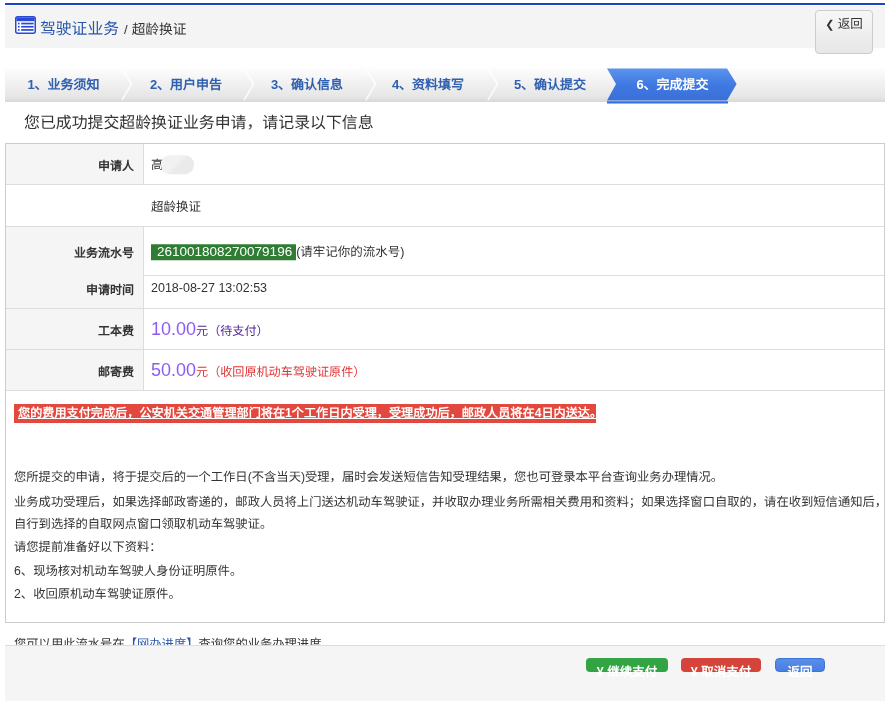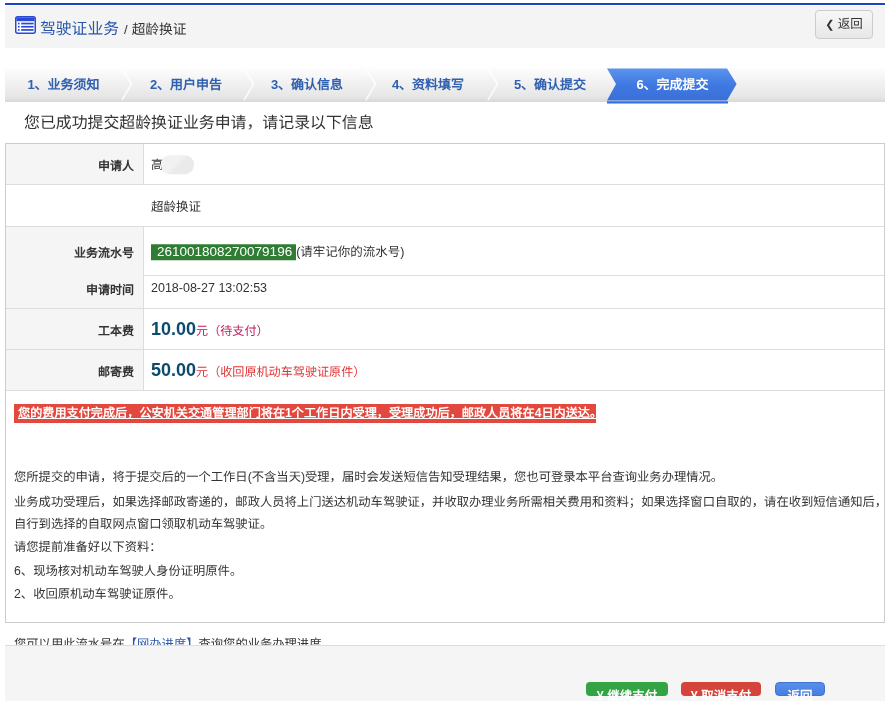--- a/index.html
+++ b/index.html
@@ -6,47 +6,47 @@
 html,body{margin:0;padding:0;}
 body{width:890px;height:702px;position:relative;background:#fff;
   font-family:"Liberation Sans",sans-serif;overflow:hidden;}
 .abs{position:absolute;}
 #topline{left:5px;top:2.5px;width:880px;height:2.6px;background:#1b45c5;}
 #header{left:5px;top:6px;width:880px;height:42px;background:#f4f4f4;}
 #hicon{left:15px;top:16px;}
 #htitle{left:40px;top:16px;font-size:15.8px;font-weight:500;color:#2b56ab;}
 #hsub{font-size:13.7px;font-weight:normal;color:#333;}
 #hslash{color:#333;font-weight:normal;font-size:13px;}
-#btnback{left:815px;top:10px;width:58px;height:29px;box-sizing:border-box;
+#btnback{left:815px;top:10px;width:58px;height:44px;box-sizing:border-box;
   border:1px solid #ccc;border-radius:4px;background:linear-gradient(#f7f7f7,#e7e7e7);
   font-size:12.5px;color:#333;text-align:center;line-height:27px;}
 #stepbar{left:5px;top:68px;width:880px;height:36px;}
 #maintitle{left:24px;top:115px;font-size:15.9px;line-height:16px;color:#333;}
 #box{left:5px;top:143px;width:880px;height:480px;box-sizing:border-box;
   border:1px solid #ccc;background:#fff;}
 .row{position:absolute;left:0;width:878px;border-bottom:1px solid #ddd;box-sizing:border-box;}
 .lab{position:absolute;left:0;top:0;bottom:0;width:138px;background:#f5f5f5;
   border-right:1px solid #ddd;box-sizing:border-box;
   font-size:12px;font-weight:bold;color:#333;text-align:right;}
 .lab span{position:absolute;right:9px;top:50%;transform:translateY(-50%);white-space:nowrap;text-align:right;}
 .val{position:absolute;left:145px;top:50%;transform:translateY(-50%);font-size:12.5px;color:#333;white-space:nowrap;}
 #censor{display:inline-block;width:33px;height:19px;background:linear-gradient(135deg,#f1f1f1 45%,#eaeaea 55%);border-radius:9px;
   vertical-align:middle;margin-left:-3px;margin-top:-3px;}
 #flowno{display:inline-block;background:#2e7d33;color:#fff;font-weight:normal;font-size:13.5px;
   padding:0 4px 0 6px;line-height:16.5px;letter-spacing:0px;}
-.fee{color:#0c4a6e;font-weight:bold;font-size:18px;}
-.feeunit{font-size:12.1px;color:#be185d;}
+.fee{color:#8b5cf6;font-weight:normal;font-size:18px;}
+.feeunit{font-size:12.1px;color:#4c1d95;}
 .feeunit2{font-size:12.1px;color:#e03434;}
 #banner{left:14px;top:404px;width:582px;height:19px;background:#e2483d;
   color:#fff;font-weight:bold;font-size:12.15px;line-height:19px;
   text-decoration:underline;padding-left:4px;box-sizing:border-box;white-space:nowrap;overflow:hidden;}
 .para{position:absolute;left:14px;font-size:12.3px;color:#333;line-height:22.5px;width:875px;margin-top:41px;}
 #footer{left:5px;top:645px;width:880px;height:56px;background:#f5f5f5;border-top:1px solid #ddd;box-sizing:border-box;}
 .btn{position:absolute;top:658px;height:14px;border-radius:4px;color:#fff;
-  font-size:12.5px;font-weight:bold;text-align:center;line-height:29px;box-sizing:border-box;white-space:nowrap;margin-top:24px;}
+  font-size:12.5px;font-weight:bold;text-align:center;line-height:29px;box-sizing:border-box;white-space:nowrap;}
 #btn-green{left:586px;width:82px;background:#32a443;}
 #btn-red{left:681px;width:80px;background:#d5443b;}
 #btn-blue{left:775px;width:50px;background:linear-gradient(#5a8ee9,#467ee1);border:1px solid #3f74d8;line-height:27px;}
 .blue{color:#2b56ab;}
 </style>
 </head>
 <body>
 <div class="abs" id="topline"></div>
 <div class="abs" id="header"></div>
 <div class="abs" id="hicon">

